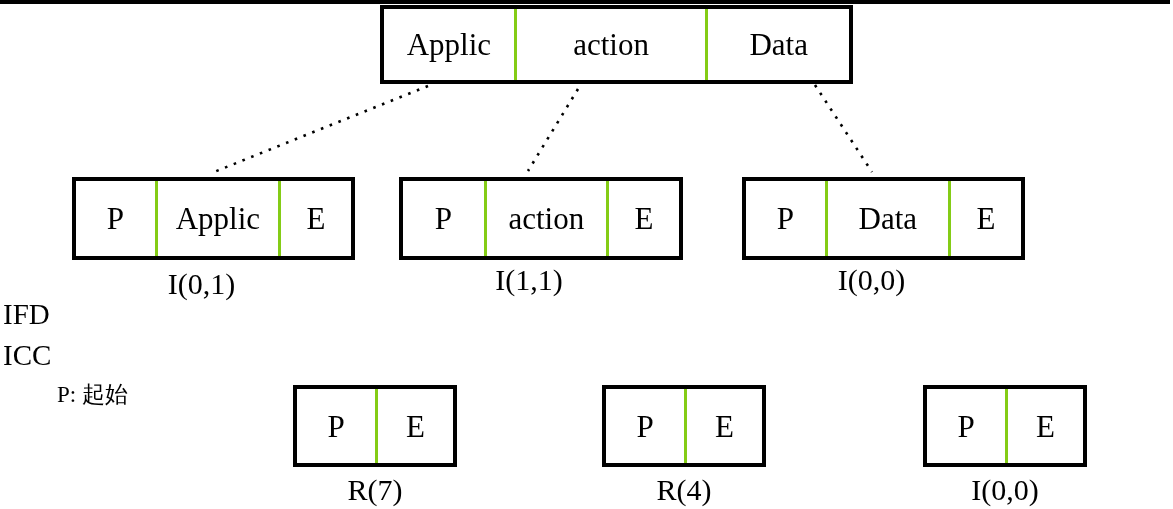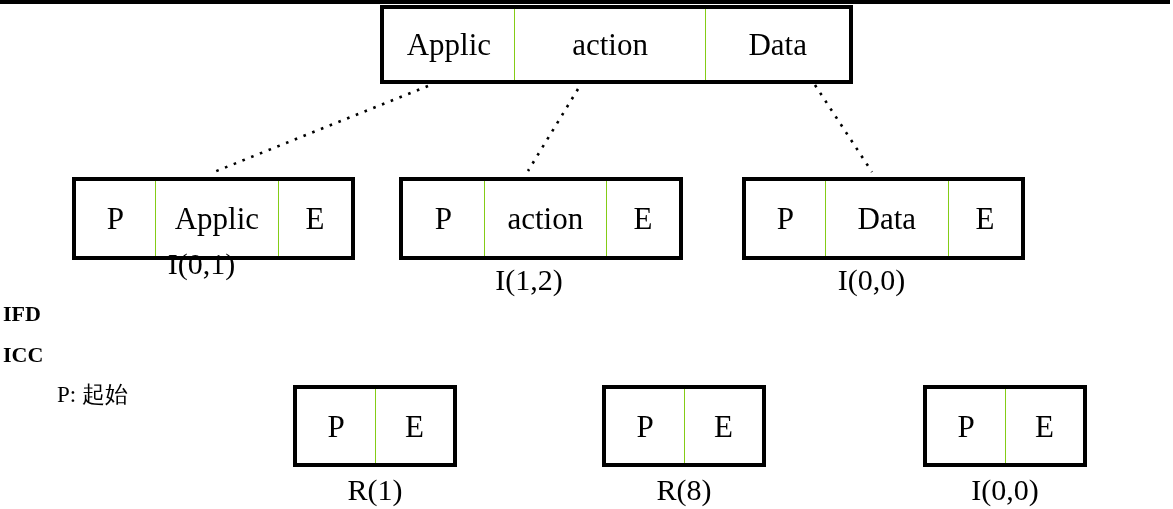--- a/index.html
+++ b/index.html
@@ -27,42 +27,41 @@
   }
   .cell {
     display: flex;
     align-items: center;
     justify-content: center;
     box-sizing: border-box;
     font-size: 31px;
     line-height: 1;
     white-space: nowrap;
   }
-  .cell + .cell { border-left: 1px solid #84cc16; }
+  .cell + .cell { border-left: 3px solid #84cc16; }
   .box-label {
     position: absolute;
     text-align: center;
     font-size: 30px;
     line-height: 32px;
     white-space: nowrap;
   }
   .mid-label { transform: translateX(-12px); }
   .divider {
     position: absolute;
     left: 0; top: 331;
     width: 1170px; height: 4px;
     background: #000000;
   }
   .side-label {
     position: absolute;
     left: 3px;
-    font-size: 22px;
+    font-size: 29px;
     line-height: 28px;
     white-space: nowrap;
-    font-weight: bold;
   }
   .legend-line {
     position: absolute;
     left: 57px;
     font-size: 23px;
     line-height: 30px;
     white-space: nowrap;
   }
   
   #top-box { left: 380px; top: 5px; width: 473px; height: 79px; }
@@ -73,21 +72,21 @@
   .mid-box { top: 177px; height: 83px; }
   #mid-box-1 { left: 72px;  width: 283px; }
   #mid-box-3 { left: 742px; width: 283px; }
   #mid-box-1 .c1, #mid-box-3 .c1 { flex: 0 0 28.6%; }
   #mid-box-1 .c2, #mid-box-3 .c2 { flex: 0 0 44.9%; }
   #mid-box-1 .c3, #mid-box-3 .c3 { flex: 1 1 auto; }
   #mid-box-2 { left: 399px; width: 284px; }
   #mid-box-2 .c1 { flex: 0 0 29.2%; }
   #mid-box-2 .c2 { flex: 0 0 44.4%; }
   #mid-box-2 .c3 { flex: 1 1 auto; }
-  #mid-label-1 { left: 72px;  top: 248px; width: 283px; }
+  #mid-label-1 { left: 72px;  top: 268px; width: 283px; }
   #mid-label-2 { left: 399px; top: 264px; width: 284px; }
   #mid-label-3 { left: 742px; top: 264px; width: 283px; }
   
   #ifd-label { top: 300px; }
   #icc-label { top: 341px; }
   
   #legend-p { top: 380px; }
   #legend-e { top: 434px; }
   
   .bot-box { top: 385px; width: 164px; height: 82px; }
@@ -121,46 +120,46 @@
     <div class="cell c2">Applic</div>
     <div class="cell c3">E</div>
   </div>
   <div class="box-label mid-label" id="mid-label-1">I(0,1)</div>
 
   <div class="box mid-box" id="mid-box-2">
     <div class="cell c1">P</div>
     <div class="cell c2">action</div>
     <div class="cell c3">E</div>
   </div>
-  <div class="box-label mid-label" id="mid-label-2">I(1,2)</div>
+  <div class="box-label mid-label" id="mid-label-2">I(1,1)</div>
 
   <div class="box mid-box" id="mid-box-3">
     <div class="cell c1">P</div>
     <div class="cell c2">Data</div>
     <div class="cell c3">E</div>
   </div>
   <div class="box-label mid-label" id="mid-label-3">I(0,0)</div>
 
   <div class="side-label" id="ifd-label">IFD</div>
   <div class="divider"></div>
   <div class="side-label" id="icc-label">ICC</div>
 
   <div class="legend-line" id="legend-p">P: 起始</div>
 
   <div class="box bot-box" id="bot-box-1">
     <div class="cell">P</div>
     <div class="cell">E</div>
   </div>
-  <div class="box-label" id="bot-label-1">R(1)</div>
+  <div class="box-label" id="bot-label-1">R(7)</div>
 
   <div class="box bot-box" id="bot-box-2">
     <div class="cell">P</div>
     <div class="cell">E</div>
   </div>
-  <div class="box-label" id="bot-label-2">R(8)</div>
+  <div class="box-label" id="bot-label-2">R(4)</div>
 
   <div class="box bot-box" id="bot-box-3">
     <div class="cell">P</div>
     <div class="cell">E</div>
   </div>
   <div class="box-label" id="bot-label-3">I(0,0)</div>
 
 </div>
 
 </body></html>

